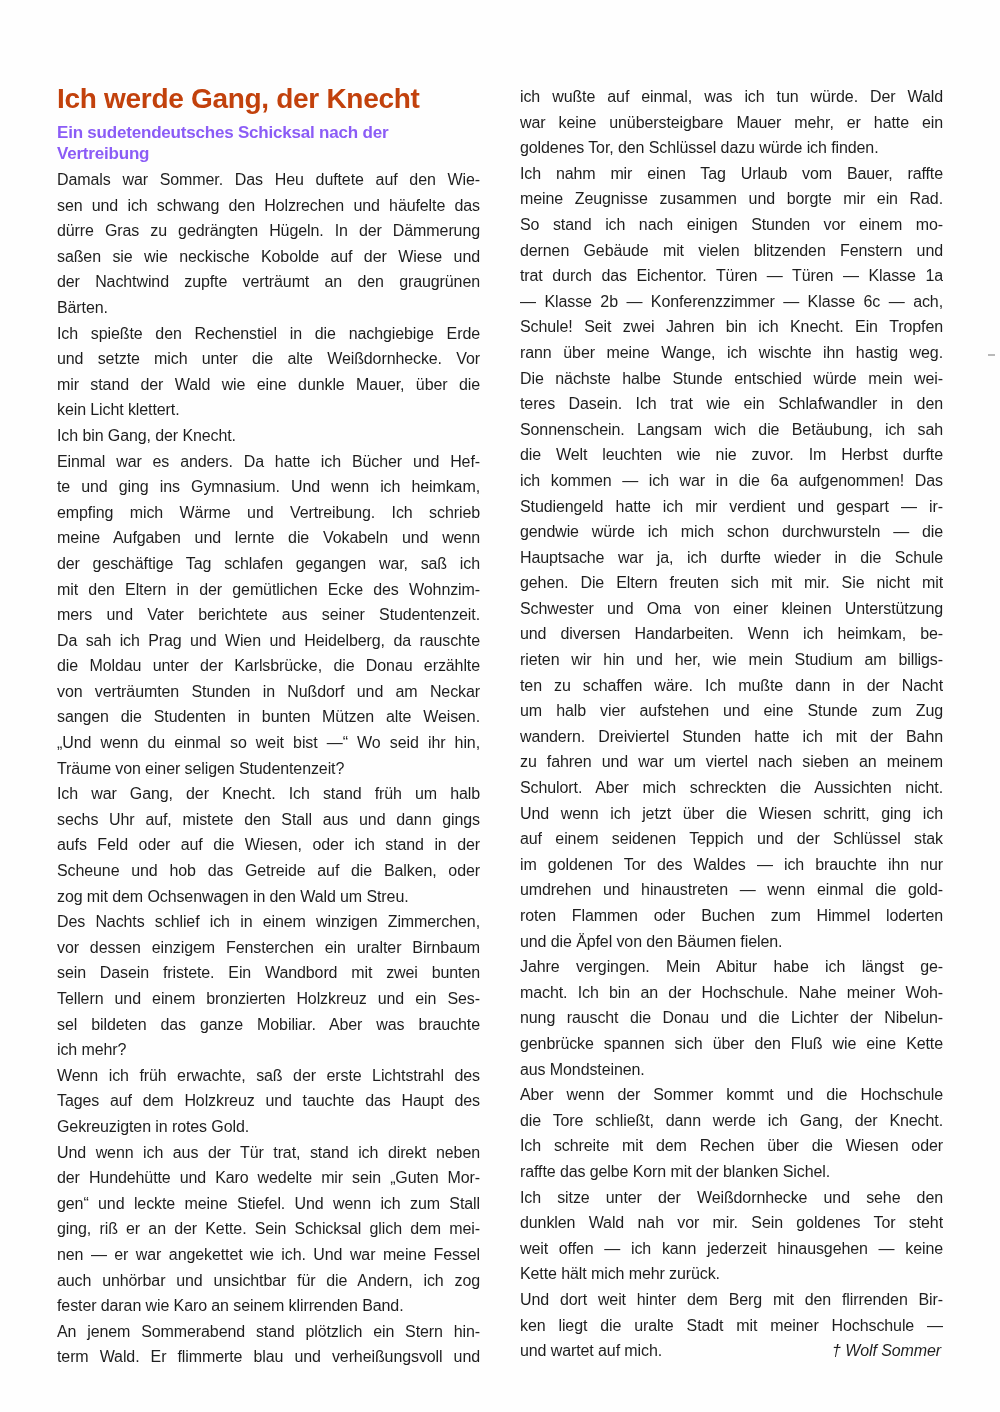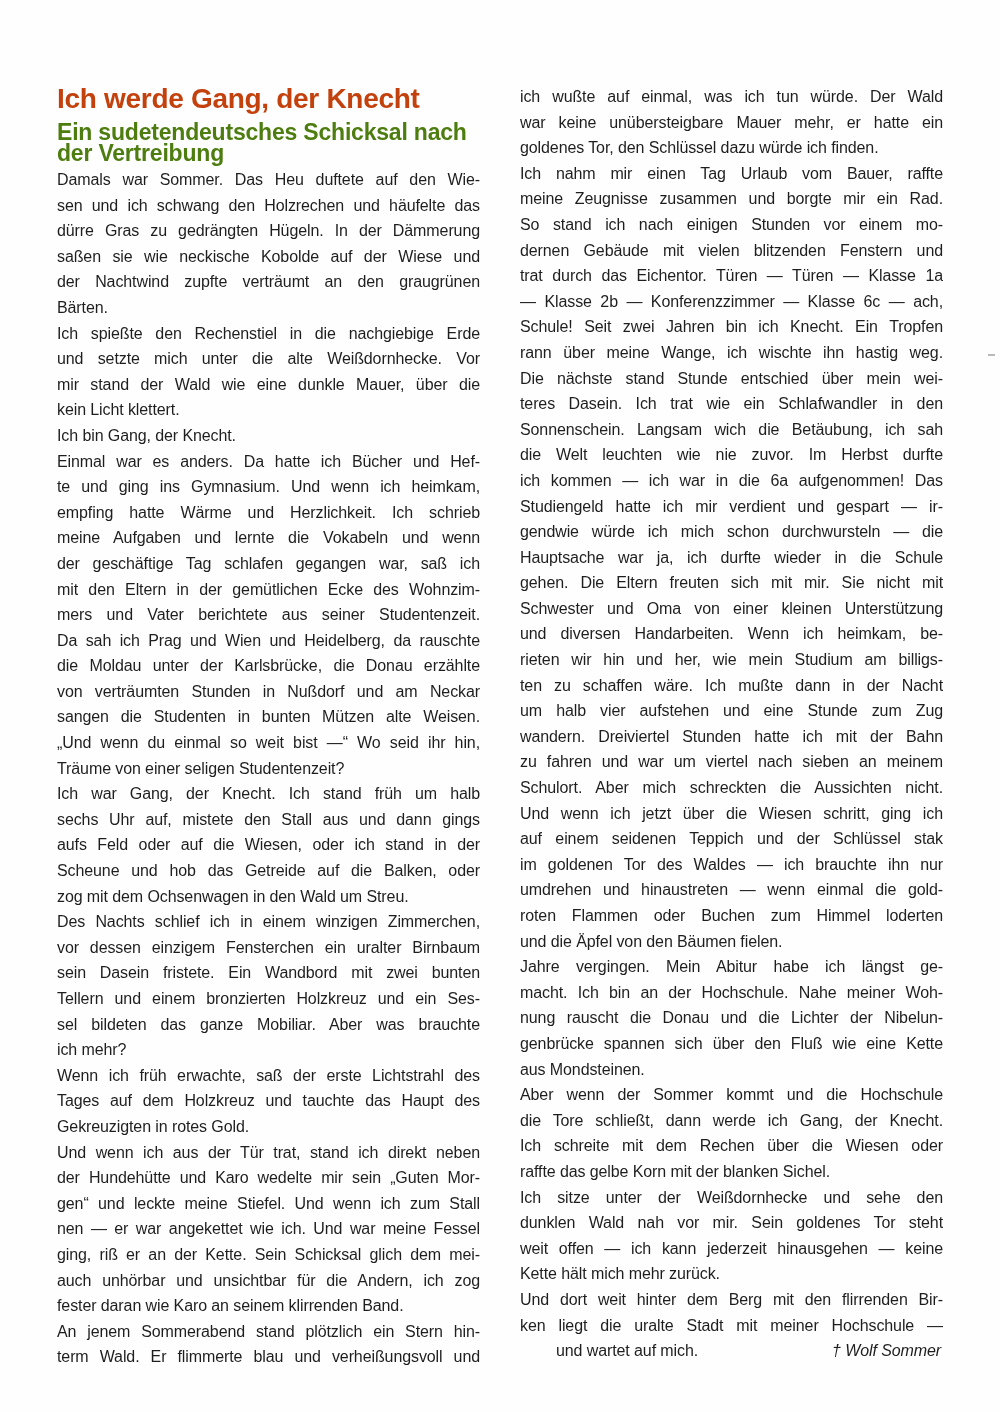--- a/index.html
+++ b/index.html
@@ -29,25 +29,25 @@
   h1.title {
     margin: 0;
     font-size: 28px;
     line-height: 30px;
     font-weight: bold;
     letter-spacing: -0.3px;
     color: #c2410c;
   }
   h2.subtitle {
     margin: 8px 0 0 0;
-    font-size: 23px;
+    font-size: 17px;
     line-height: 21px;
     font-weight: bold;
     letter-spacing: -0.2px;
-    color: #4d7c0f;
+    color: #8b5cf6;
   }
   .bodytext {
     margin-top: 3px;
   }
   .line {
     font-size: 16px;
     line-height: 25.6px;
     letter-spacing: -0.1px;
     text-align: justify;
     text-align-last: justify;
@@ -55,21 +55,20 @@
     overflow: hidden;
     color: #1e1e1e;
   }
   .line.last {
     text-align-last: left;
   }
   .line.author-line {
     display: flex;
     justify-content: space-between;
     align-items: baseline;
-    margin-left: 36px;
   }
   .author {
     font-style: italic;
     padding-right: 2px;
   }
   
   .artifact {
     position: absolute;
     left: 988px;
     top: 354px;
@@ -93,21 +92,21 @@
           <div class="line">saßen sie wie neckische Kobolde auf der Wiese und</div>
           <div class="line">der Nachtwind zupfte verträumt an den graugrünen</div>
           <div class="line last">Bärten.</div>
           <div class="line">Ich spießte den Rechenstiel in die nachgiebige Erde</div>
           <div class="line">und setzte mich unter die alte Weißdornhecke. Vor</div>
           <div class="line">mir stand der Wald wie eine dunkle Mauer, über die</div>
           <div class="line last">kein Licht klettert.</div>
           <div class="line last">Ich bin Gang, der Knecht.</div>
           <div class="line">Einmal war es anders. Da hatte ich Bücher und Hef-</div>
           <div class="line">te und ging ins Gymnasium. Und wenn ich heimkam,</div>
-          <div class="line">empfing hatte Wärme und Herzlichkeit. Ich schrieb</div>
+          <div class="line">empfing mich Wärme und Vertreibung. Ich schrieb</div>
           <div class="line">meine Aufgaben und lernte die Vokabeln und wenn</div>
           <div class="line">der geschäftige Tag schlafen gegangen war, saß ich</div>
           <div class="line">mit den Eltern in der gemütlichen Ecke des Wohnzim-</div>
           <div class="line">mers und Vater berichtete aus seiner Studentenzeit.</div>
           <div class="line">Da sah ich Prag und Wien und Heidelberg, da rauschte</div>
           <div class="line">die Moldau unter der Karlsbrücke, die Donau erzählte</div>
           <div class="line">von verträumten Stunden in Nußdorf und am Neckar</div>
           <div class="line">sangen die Studenten in bunten Mützen alte Weisen.</div>
           <div class="line">„Und wenn du einmal so weit bist —“ Wo seid ihr hin,</div>
           <div class="line last">Träume von einer seligen Studentenzeit?</div>
@@ -121,42 +120,42 @@
           <div class="line">sein Dasein fristete. Ein Wandbord mit zwei bunten</div>
           <div class="line">Tellern und einem bronzierten Holzkreuz und ein Ses-</div>
           <div class="line">sel bildeten das ganze Mobiliar. Aber was brauchte</div>
           <div class="line last">ich mehr?</div>
           <div class="line">Wenn ich früh erwachte, saß der erste Lichtstrahl des</div>
           <div class="line">Tages auf dem Holzkreuz und tauchte das Haupt des</div>
           <div class="line last">Gekreuzigten in rotes Gold.</div>
           <div class="line">Und wenn ich aus der Tür trat, stand ich direkt neben</div>
           <div class="line">der Hundehütte und Karo wedelte mir sein „Guten Mor-</div>
           <div class="line">gen“ und leckte meine Stiefel. Und wenn ich zum Stall</div>
+          <div class="line">ging, riß er an der Kette. Sein Schicksal glich dem mei-</div>
           <div class="line">nen — er war angekettet wie ich. Und war meine Fessel</div>
-          <div class="line">ging, riß er an der Kette. Sein Schicksal glich dem mei-</div>
           <div class="line">auch unhörbar und unsichtbar für die Andern, ich zog</div>
           <div class="line last">fester daran wie Karo an seinem klirrenden Band.</div>
           <div class="line">An jenem Sommerabend stand plötzlich ein Stern hin-</div>
           <div class="line">term Wald. Er flimmerte blau und verheißungsvoll und</div>
         </div>
     </div>
     <div class="col">
       <div class="bodytext" id="col-right" style="margin-top:0;">
           <div class="line">ich wußte auf einmal, was ich tun würde. Der Wald</div>
           <div class="line">war keine unübersteigbare Mauer mehr, er hatte ein</div>
           <div class="line last">goldenes Tor, den Schlüssel dazu würde ich finden.</div>
           <div class="line">Ich nahm mir einen Tag Urlaub vom Bauer, raffte</div>
           <div class="line">meine Zeugnisse zusammen und borgte mir ein Rad.</div>
           <div class="line">So stand ich nach einigen Stunden vor einem mo-</div>
           <div class="line">dernen Gebäude mit vielen blitzenden Fenstern und</div>
           <div class="line">trat durch das Eichentor. Türen — Türen — Klasse 1a</div>
           <div class="line">— Klasse 2b — Konferenzzimmer — Klasse 6c — ach,</div>
           <div class="line">Schule! Seit zwei Jahren bin ich Knecht. Ein Tropfen</div>
           <div class="line">rann über meine Wange, ich wischte ihn hastig weg.</div>
-          <div class="line">Die nächste stand Stunde entschied über mein wei-</div>
+          <div class="line">Die nächste halbe Stunde entschied würde mein wei-</div>
           <div class="line">teres Dasein. Ich trat wie ein Schlafwandler in den</div>
           <div class="line">Sonnenschein. Langsam wich die Betäubung, ich sah</div>
           <div class="line">die Welt leuchten wie nie zuvor. Im Herbst durfte</div>
           <div class="line">ich kommen — ich war in die 6a aufgenommen! Das</div>
           <div class="line">Studiengeld hatte ich mir verdient und gespart — ir-</div>
           <div class="line">gendwie würde ich mich schon durchwursteln — die</div>
           <div class="line">Hauptsache war ja, ich durfte wieder in die Schule</div>
           <div class="line">gehen. Die Eltern freuten sich mit mir. Sie nicht mit</div>
           <div class="line">Schwester und Oma von einer kleinen Unterstützung</div>
           <div class="line">und diversen Handarbeiten. Wenn ich heimkam, be-</div>

